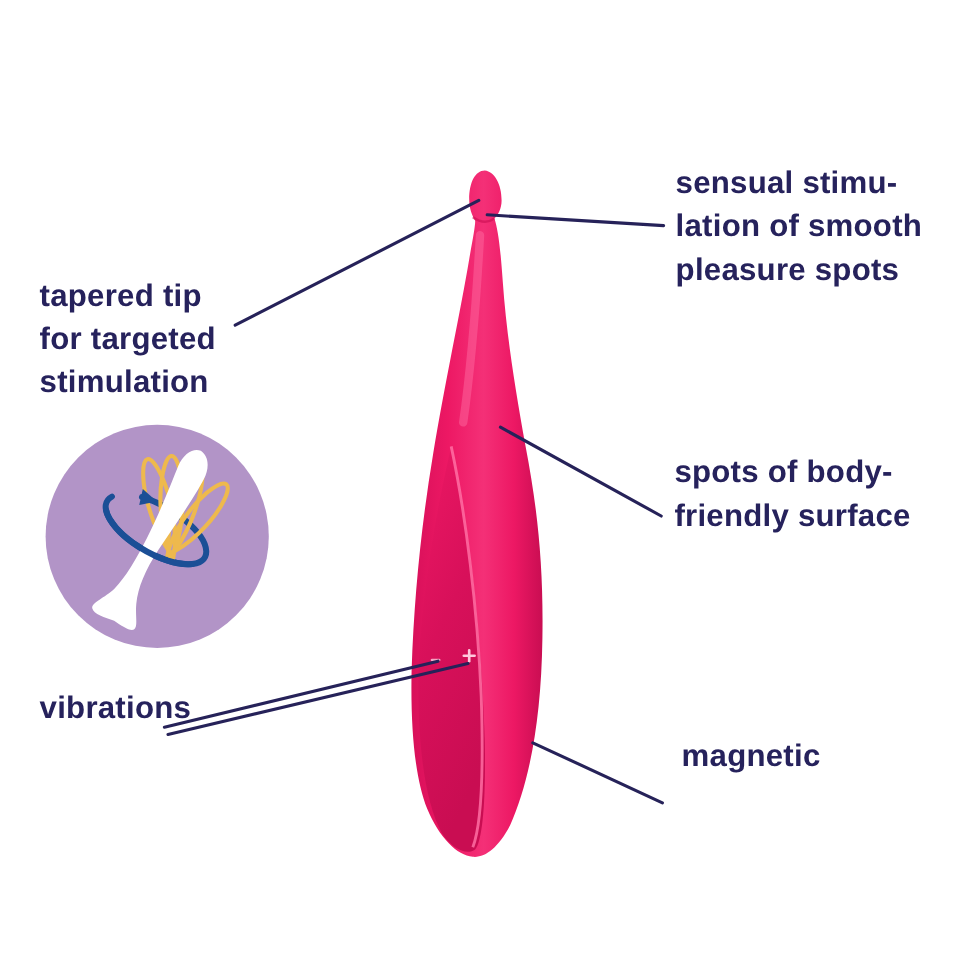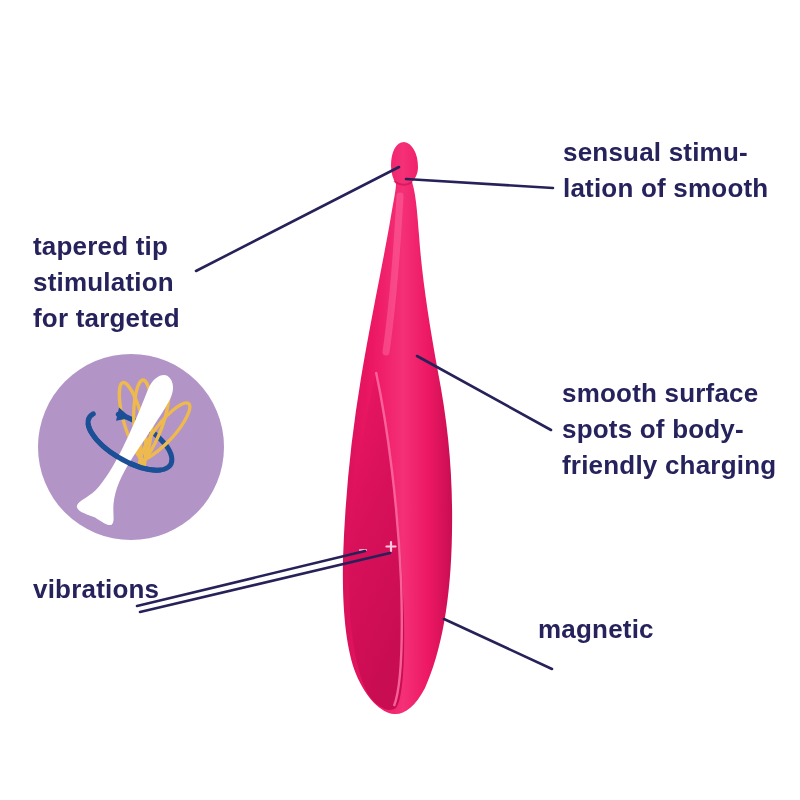--- a/index.html
+++ b/index.html
@@ -34,21 +34,21 @@
     font-weight:700;
     line-height:36px;
     letter-spacing:0.2px;
     white-space:nowrap;
   }
   .label span{display:block;}
   .lbl-tapered{left:33px;top:228px;}
   .lbl-sensual{left:563px;top:134px;}
   .lbl-smooth{left:562px;top:375px;}
   .lbl-control{left:33px;top:571px;}
-  .lbl-magnetic{left:538px;top:611px;}
+  .lbl-magnetic{left:568px;top:611px;}
   .leader{stroke:var(--line-navy);stroke-width:2.6;stroke-linecap:round;fill:none;}
 </style>
 </head>
 <body>
 
 <div class="stage">
 
   <svg class="layer" viewBox="0 0 800 800" aria-hidden="true">
     <defs>
       <linearGradient id="bodyGrad" x1="0" y1="0" x2="1" y2="0">
@@ -146,33 +146,33 @@
     <line class="leader" x1="196" y1="271" x2="399" y2="167"></line>
     <line class="leader" x1="406" y1="179" x2="553" y2="188"></line>
     <line class="leader" x1="417" y1="356" x2="551" y2="430"></line>
     <line class="leader" x1="137" y1="606" x2="365" y2="551"></line>
     <line class="leader" x1="140" y1="612" x2="390" y2="553"></line>
     <line class="leader" x1="444" y1="619" x2="552" y2="669"></line>
   </svg>
 
   <div class="label lbl-tapered">
     <span>tapered tip</span>
+    <span>for targeted</span>
     <span>stimulation</span>
-    <span>for targeted</span>
   </div>
 
   <div class="label lbl-sensual">
     <span>sensual stimu-</span>
     <span>lation of smooth</span>
+    <span>pleasure spots</span>
   </div>
 
   <div class="label lbl-smooth">
-    <span>smooth surface</span>
     <span>spots of body-</span>
-    <span>friendly charging</span>
+    <span>friendly surface</span>
   </div>
 
   <div class="label lbl-control">
     <span>vibrations</span>
   </div>
 
   <div class="label lbl-magnetic">
     <span>magnetic</span>
   </div>
 

